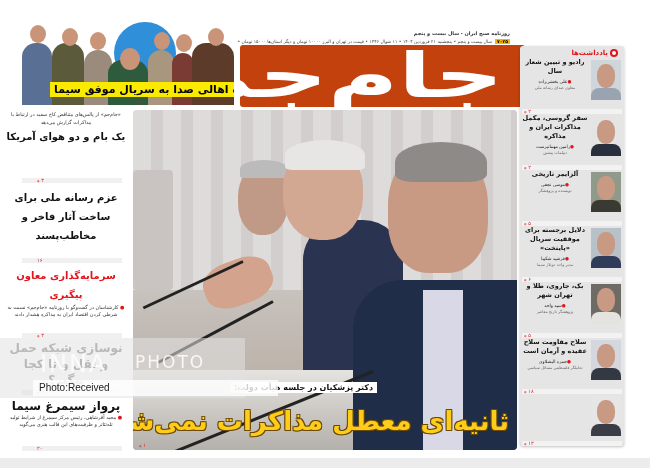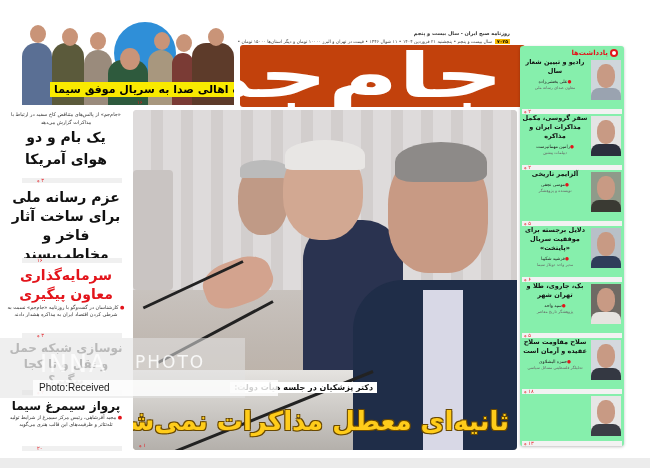--- a/index.html
+++ b/index.html
@@ -23,21 +23,21 @@
   .promo .circle { position: absolute; left: 92px; top: 2px; width: 62px; height: 62px; border-radius: 50%; background: #2f8fd8; }
   .promo .cast { position: absolute; bottom: 0; height: 62px; border-radius: 14px 14px 0 0; }
   .promo .head { position: absolute; width: 16px; height: 18px; border-radius: 50%; background: #c99478; }
   .promo .caption { position: absolute; left: 28px; bottom: 8px; background: #f9ea00; color: #000; font-weight: bold; font-size: 11px; padding: 1px 4px; white-space: nowrap; }
   .promo .pg { position: absolute; left: 115px; bottom: 0; font-size: 5px; color: #e3141b; }
 
   
   .leftcol { position: absolute; top: 108px; left: 0; width: 130px; height: 350px; }
   .lc-item { position: absolute; right: 4px; left: 6px; text-align: center; }
   .lc-lead { font-size: 5px; color: #333; line-height: 8px; }
-  .lc-title { font-size: 14px; font-weight: bold; color: #111; line-height: 22px; }
+  .lc-title { font-size: 10px; font-weight: bold; color: #111; line-height: 22px; }
   .lc-title.red { color: #e3141b; }
   .lc-title.sm { font-size: 12px; line-height: 16px; }
   .pagebar { position: absolute; left: 22px; right: 8px; height: 5px; background: #f0f0f0; font-size: 5px; color: #e3141b; line-height: 5px; text-align: left; padding-left: 15px; }
   .lc-small { font-size: 5px; color: #333; line-height: 7px; }
   .lc-small .bul { color: #e3141b; }
   .faded { color: #888; }
 
   
   .mainphoto { position: absolute; top: 110px; left: 133px; width: 384px; height: 340px; border-radius: 4px; overflow: hidden; background: linear-gradient(180deg, #d7d5d5 0%, #cfcbc8 40%, #bfb7b0 70%, #b8a99a 100%); }
   .bg-curtain { position: absolute; top: 0; left: 0; right: 0; height: 180px; background: repeating-linear-gradient(90deg, #dedbdb 0 18px, #d2cecd 18px 30px); }
@@ -59,21 +59,21 @@
   .headline { position: absolute; right: 8px; bottom: 14px; color: #ffcc1a; font-size: 26px; font-weight: bold; white-space: nowrap; text-shadow: 1px 1px 0 #6b4a00, -1px -1px 0 #6b4a00, 1px -1px 0 #6b4a00, -1px 1px 0 #6b4a00; letter-spacing: -1px; }
   .photopg { position: absolute; left: 6px; bottom: 2px; font-size: 5px; color: #e3141b; }
 
   
   .wm { position: absolute; left: 0; top: 338px; width: 245px; height: 60px; background: rgba(225,225,225,0.55); }
   .wm-ina { position: absolute; left: 40px; top: 350px; font-size: 24px; color: rgba(255,255,255,0.75); letter-spacing: 2px; font-family: "DejaVu Sans", sans-serif; direction: ltr; }
   .wm-photo { position: absolute; left: 135px; top: 352px; font-size: 17px; color: rgba(255,255,255,0.85); letter-spacing: 2px; direction: ltr; font-family: "DejaVu Sans", sans-serif; }
   .wm-credit { position: absolute; left: 33px; top: 380px; width: 245px; height: 16px; background: rgba(255,255,255,0.8); font-size: 10px; color: #222; direction: ltr; padding-left: 6px; line-height: 16px; font-family: "Liberation Sans", sans-serif; }
 
   
-  .rightcol { position: absolute; top: 46px; left: 520px; width: 104px; height: 400px; background: #86efac; border-radius: 3px; box-shadow: 0 1px 3px rgba(0,0,0,0.25); }
+  .rightcol { position: absolute; top: 46px; left: 520px; width: 104px; height: 400px; background: #e5e5e5; border-radius: 3px; box-shadow: 0 1px 3px rgba(0,0,0,0.25); }
   .rc-head { position: absolute; top: 3px; right: 6px; font-size: 7px; color: #e3141b; font-weight: bold; display: flex; align-items: center; gap: 2px; }
   .rc-head .ico { width: 8px; height: 8px; border-radius: 50%; background: #e3141b; display: inline-block; position: relative; }
   .rc-head .ico::after { content: ""; position: absolute; left: 2px; top: 2px; width: 4px; height: 4px; border-radius: 50%; background: #fff; }
   .rc-item { position: absolute; left: 0; right: 0; height: 56px; }
   .rc-photo { position: absolute; right: 3px; top: 2px; width: 30px; height: 40px; background: #aaa; }
   .rc-face { position: absolute; left: 6px; top: 4px; width: 18px; height: 24px; border-radius: 45%; background: #c89a84; }
   .rc-suit { position: absolute; left: 0; right: 0; bottom: 0; height: 12px; background: #2a2f3d; border-radius: 8px 8px 0 0; }
   .rc-text { position: absolute; right: 36px; left: 2px; top: 0; text-align: center; }
   .rc-title { font-size: 6.5px; font-weight: bold; color: #111; line-height: 9px; }
   .rc-author { font-size: 4.5px; color: #222; line-height: 7px; margin-top: 2px; }

